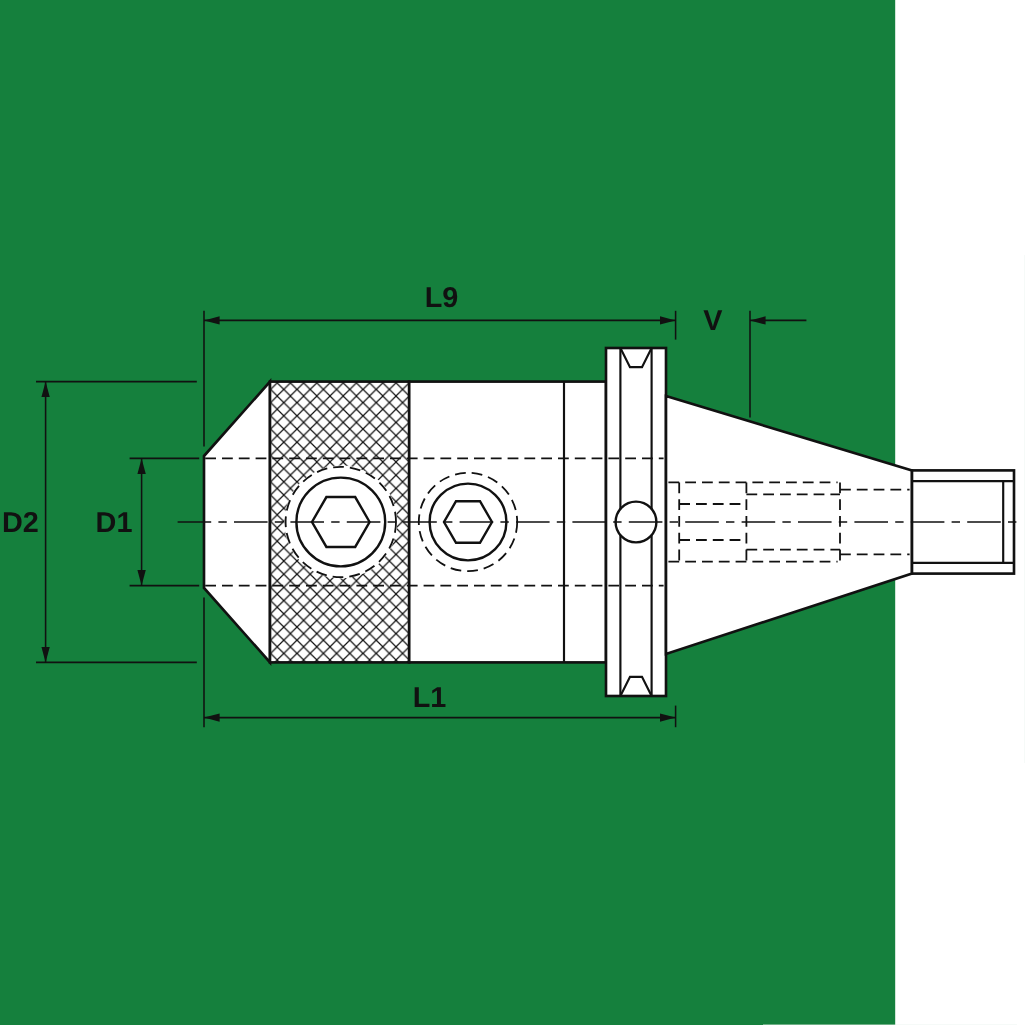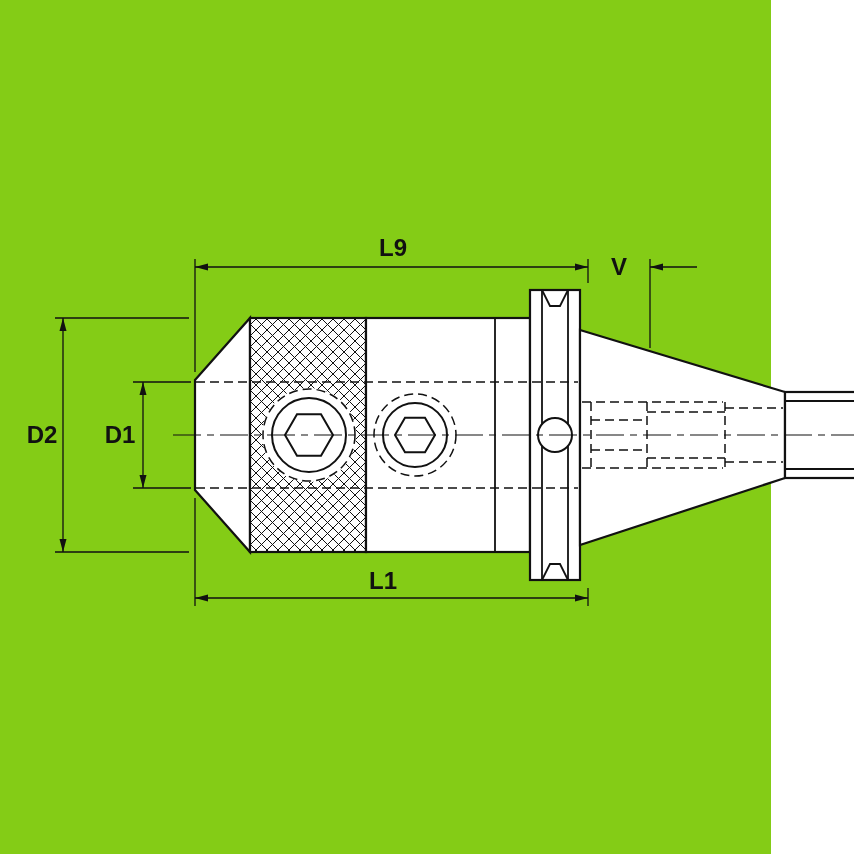--- a/index.html
+++ b/index.html
@@ -7,22 +7,21 @@
     padding: 0;
     background: #ffffff;
     width: 854px;
     height: 854px;
     font-family: "Liberation Sans", sans-serif;
   }
   .drawing-wrap {
     width: 746px;
     height: 854px;
     position: relative;
-    background: #84cc16;
-    padding-left: 25px;
+    background: #15803d;
   }
   svg { display: block; }
 
   .outline   { stroke: #111111; stroke-width: 2.2; fill: #ffffff; }
   .seam      { stroke: #111111; stroke-width: 1.8; fill: none; }
   .hidden-ln { stroke: #111111; stroke-width: 1.5; fill: none; stroke-dasharray: 9 5; }
   .center-ln { stroke: #111111; stroke-width: 1.2; fill: none; stroke-dasharray: 28 6 7 6; }
   .dim-ln    { stroke: #111111; stroke-width: 1.3; fill: none; }
   .ext-ln    { stroke: #111111; stroke-width: 1.3; fill: none; }
   .dim-label {

